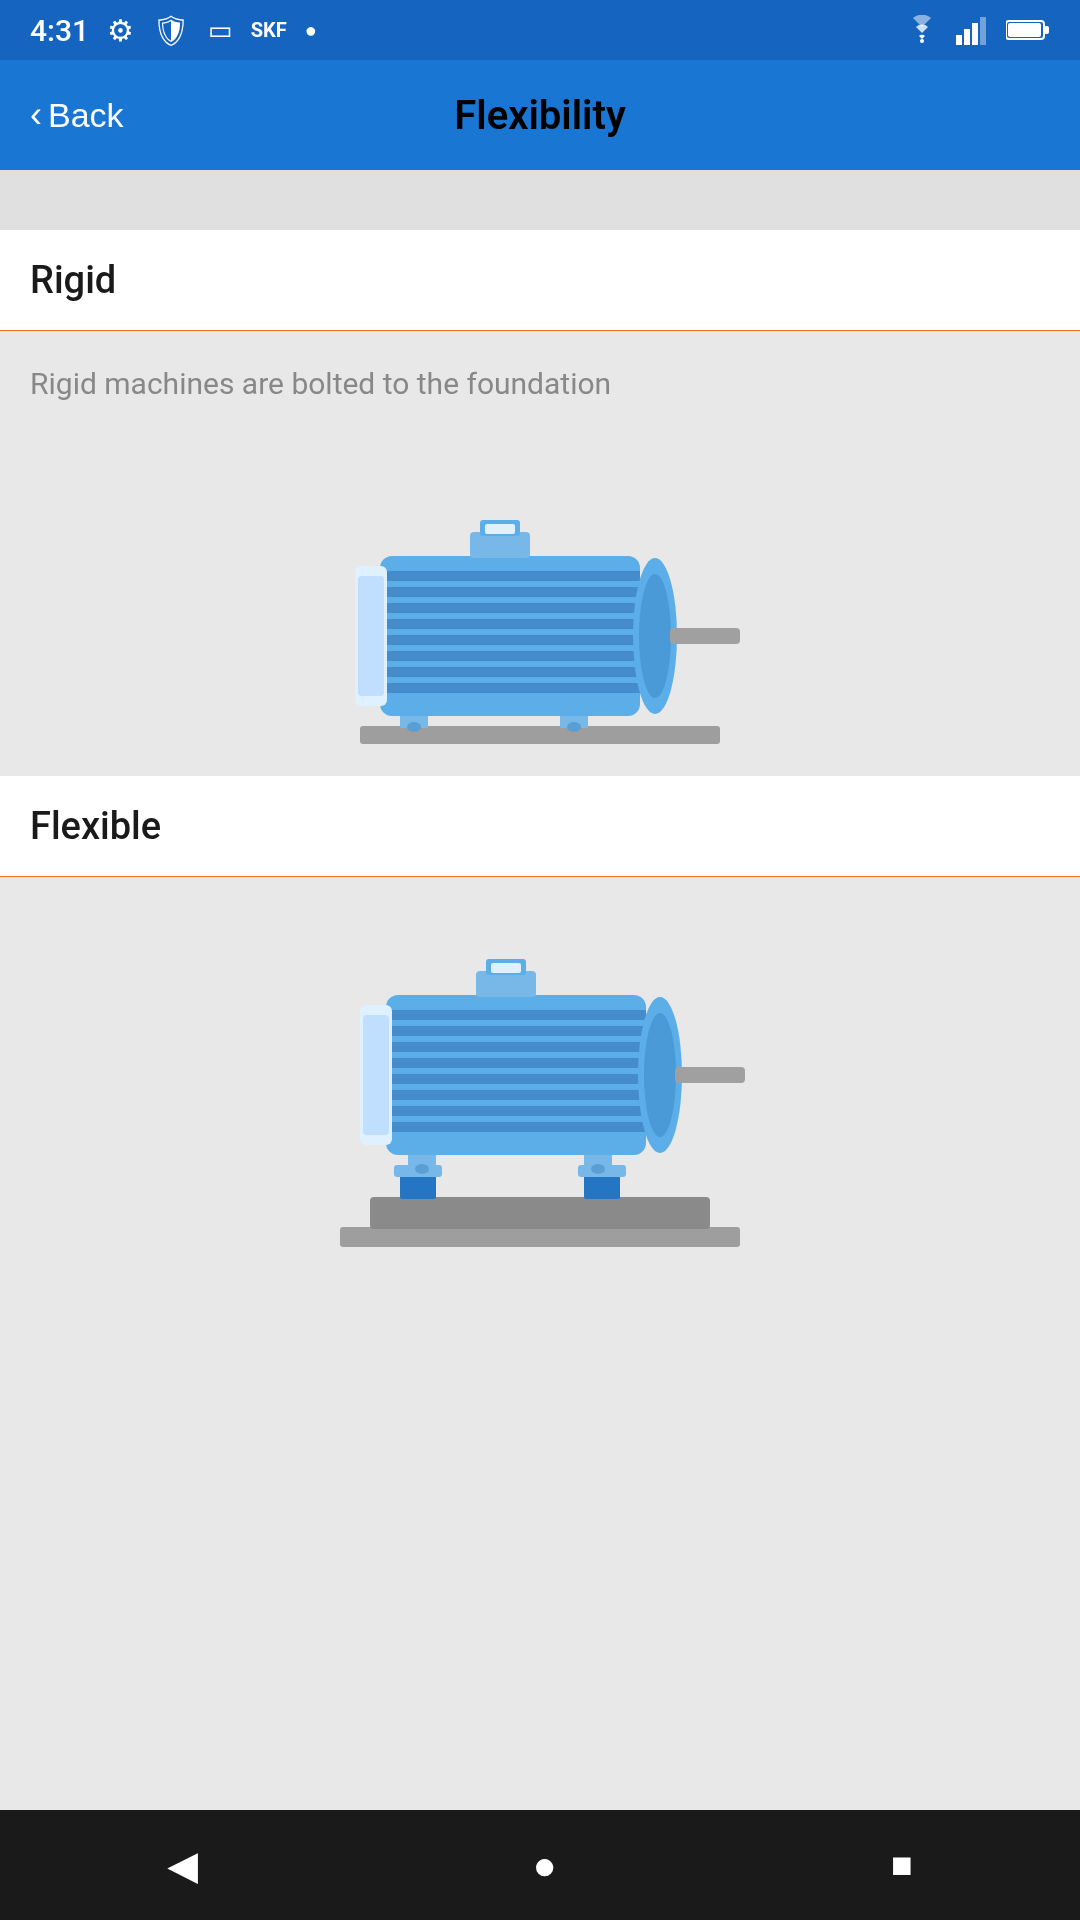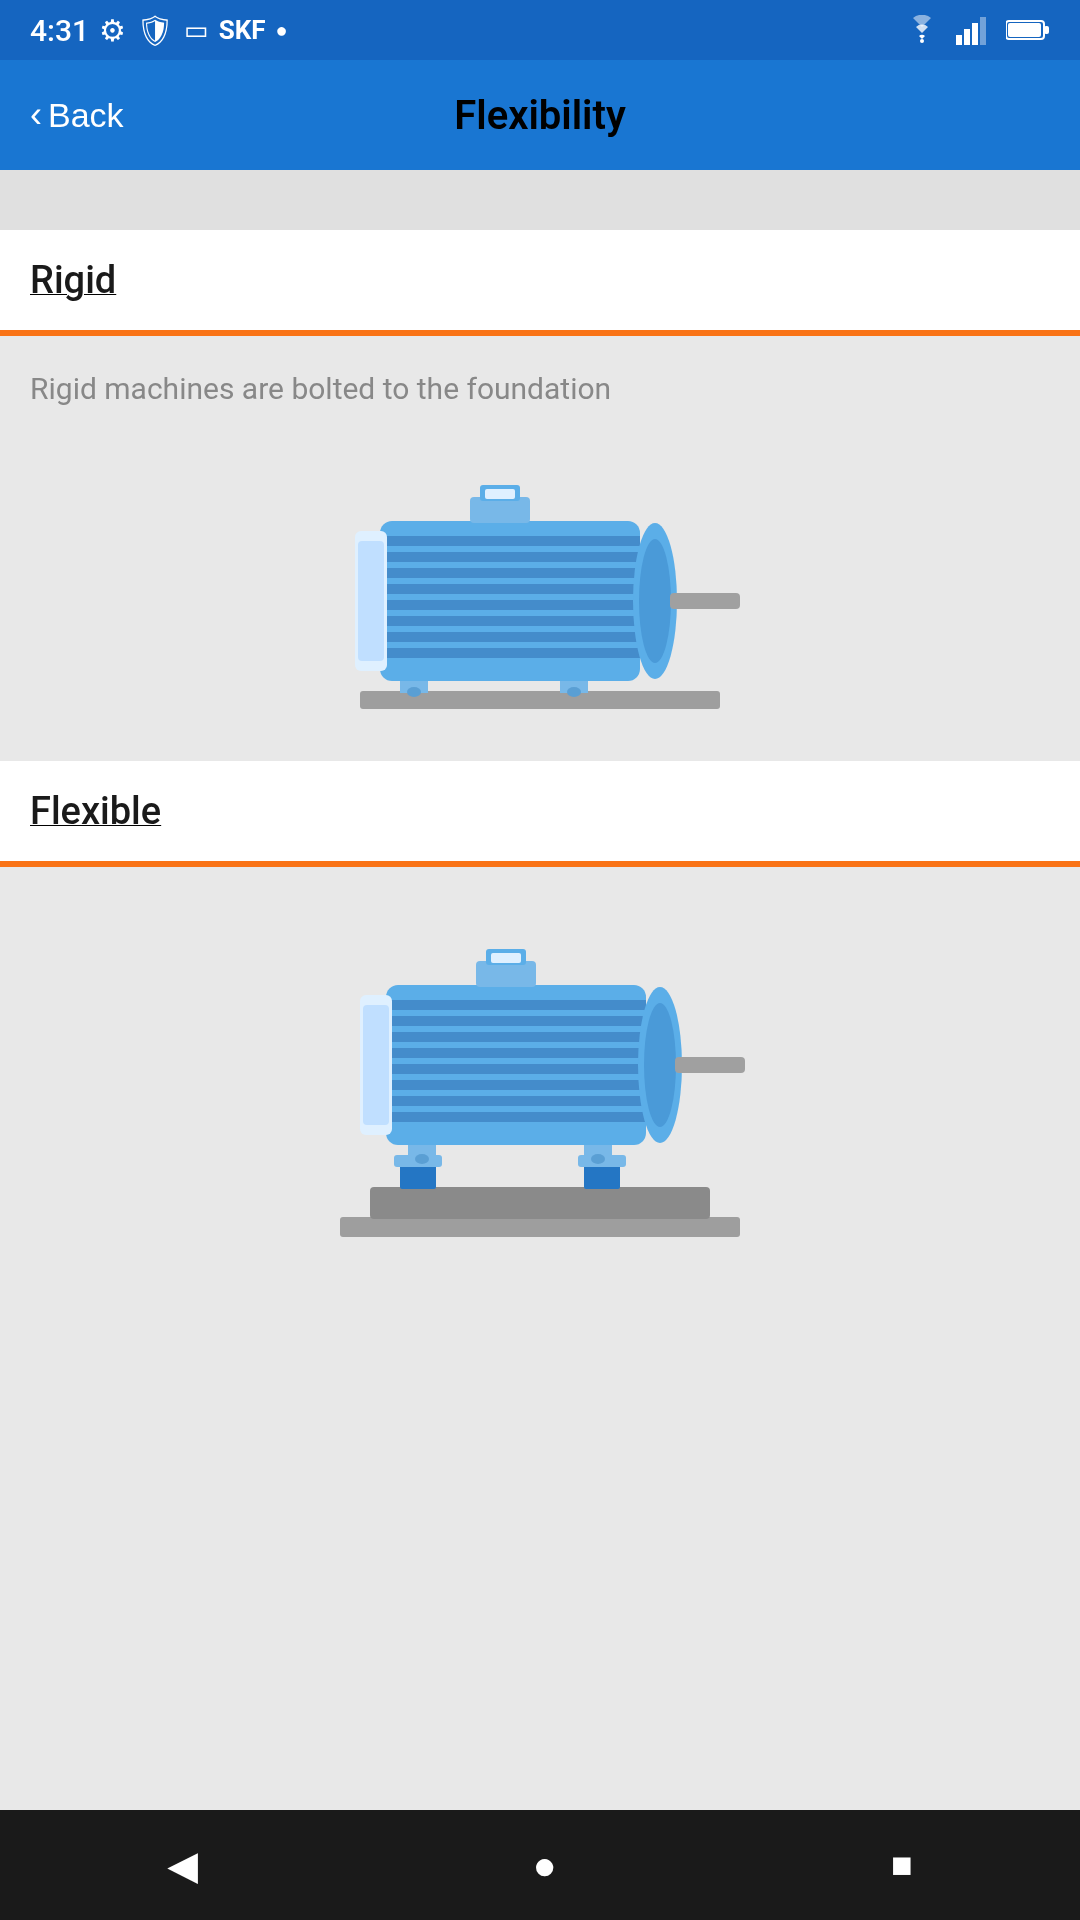--- a/index.html
+++ b/index.html
@@ -19,21 +19,21 @@
       background: #1565C0;
       height: 60px;
       display: flex;
       align-items: center;
       justify-content: space-between;
       padding: 0 30px;
       color: white;
       font-size: 30px;
       font-weight: 500;
     }
-    .status-bar-left { display: flex; align-items: center; gap: 10px; }
+    .status-bar-left { display: flex; align-items: center; gap: 18px; }
     .status-bar-right { display: flex; align-items: center; gap: 14px; }
 
     
     .header {
       background: #1976D2;
       height: 110px;
       display: flex;
       align-items: center;
       padding: 0 30px;
       position: relative;
@@ -66,36 +66,36 @@
     
     .spacer-strip {
       background: #e0e0e0;
       height: 60px;
     }
 
     
     .section-header {
       background: #ffffff;
       padding: 28px 30px;
-      border-bottom: 6px solid #f97316;
-      text-decoration: underline;
+      border-bottom: 1px solid #f97316;
     }
     .section-header span {
       font-size: 38px;
       font-weight: 500;
       color: #1a1a1a;
     }
 
     
     .content-section {
       background: #e8e8e8;
-      padding: 30px 30px 40px 30px;
+      padding: 30px 30px 20px 30px;
       display: flex;
       flex-direction: column;
       align-items: flex-start;
+      gap: 40px;
     }
     .content-description {
       width: 100%;
       font-size: 30px;
       color: #888888;
       margin-bottom: 30px;
       line-height: 1.5;
     }
 
     
@@ -126,21 +126,21 @@
   </style>
 </head>
 <body>
 
 <div class="status-bar">
   <div class="status-bar-left">
     <span>4:31</span>
     <span>⚙</span>
     <span>🛡</span>
     <span style="font-size:26px;">▭</span>
-    <span style="font-size:26px; font-weight:700;">SKF</span>
+    <span style="font-size:20px; font-weight:700;">SKF</span>
     <span style="font-size:20px;">●</span>
   </div>
   <div class="status-bar-right">
 
     <svg width="40" height="30" viewBox="0 0 40 30" fill="white">
       <path d="M20 24l3-3a4.2 4.2 0 00-6 0z"></path>
       <path d="M20 18l6-6a8.5 8.5 0 00-12 0z" opacity="0.8"></path>
       <path d="M20 12l9-9a14 14 0 00-18 0z" opacity="0.5"></path>
       <circle cx="20" cy="26" r="2" fill="white"></circle>
     </svg>

